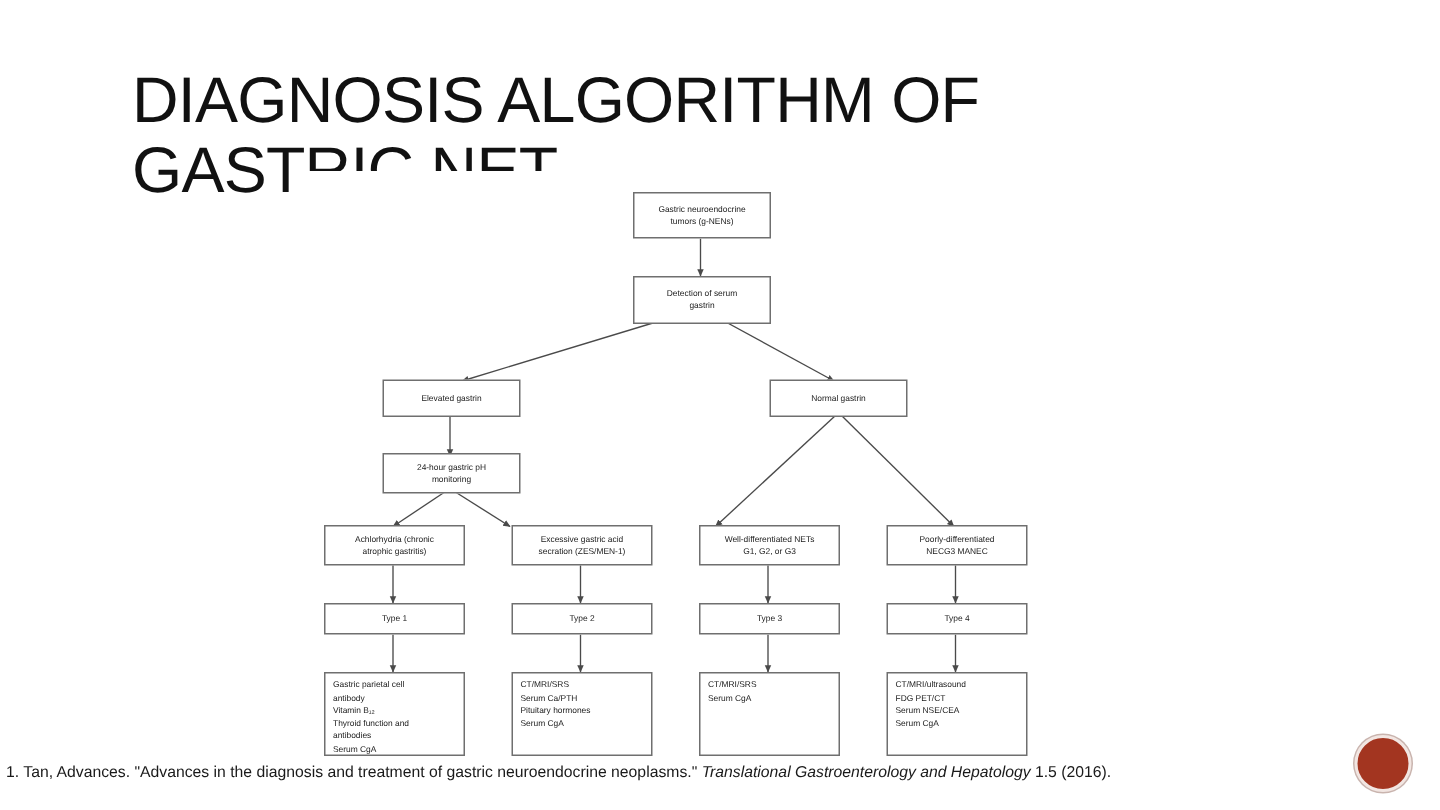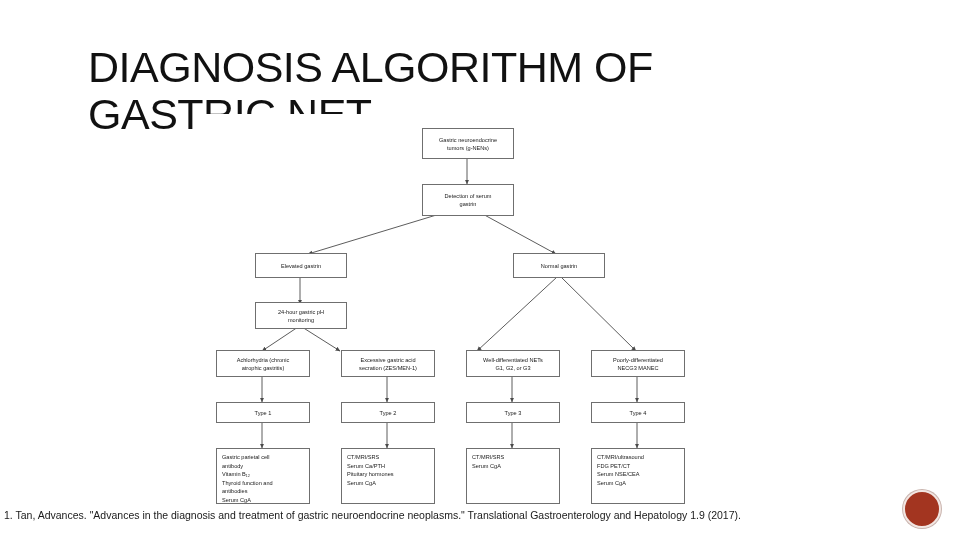--- a/index.html
+++ b/index.html
@@ -70,21 +70,21 @@
   #citation {
     position: absolute;
     left: 4px;
     top: 508px;
     font-size: 10.5px;
     line-height: 14px;
     color: #1a1a1a;
     z-index: 3;
     white-space: nowrap;
   }
-  #citation .ital { }
+  #citation .ital { font-style: italic; }
 
   
   #deco-circle {
     position: absolute;
     left: 903px;
     top: 490px;
     width: 34px;
     height: 34px;
     border-radius: 50%;
     background: #A33520;
@@ -175,16 +175,16 @@
 FDG PET/CT
 Serum NSE/CEA
 Serum CgA</div>
 </div>
 
 <div id="citation">
   <span>1.</span>
   <span>Tan, Advances.</span>
   <span>"Advances in the diagnosis and treatment of gastric neuroendocrine neoplasms."</span>
   <span class="ital">Translational Gastroenterology and Hepatology</span>
-  <span>1.9 (2017).</span>
+  <span>1.5 (2016).</span>
 </div>
 
 <div id="deco-circle"></div>
 
 </body></html>

